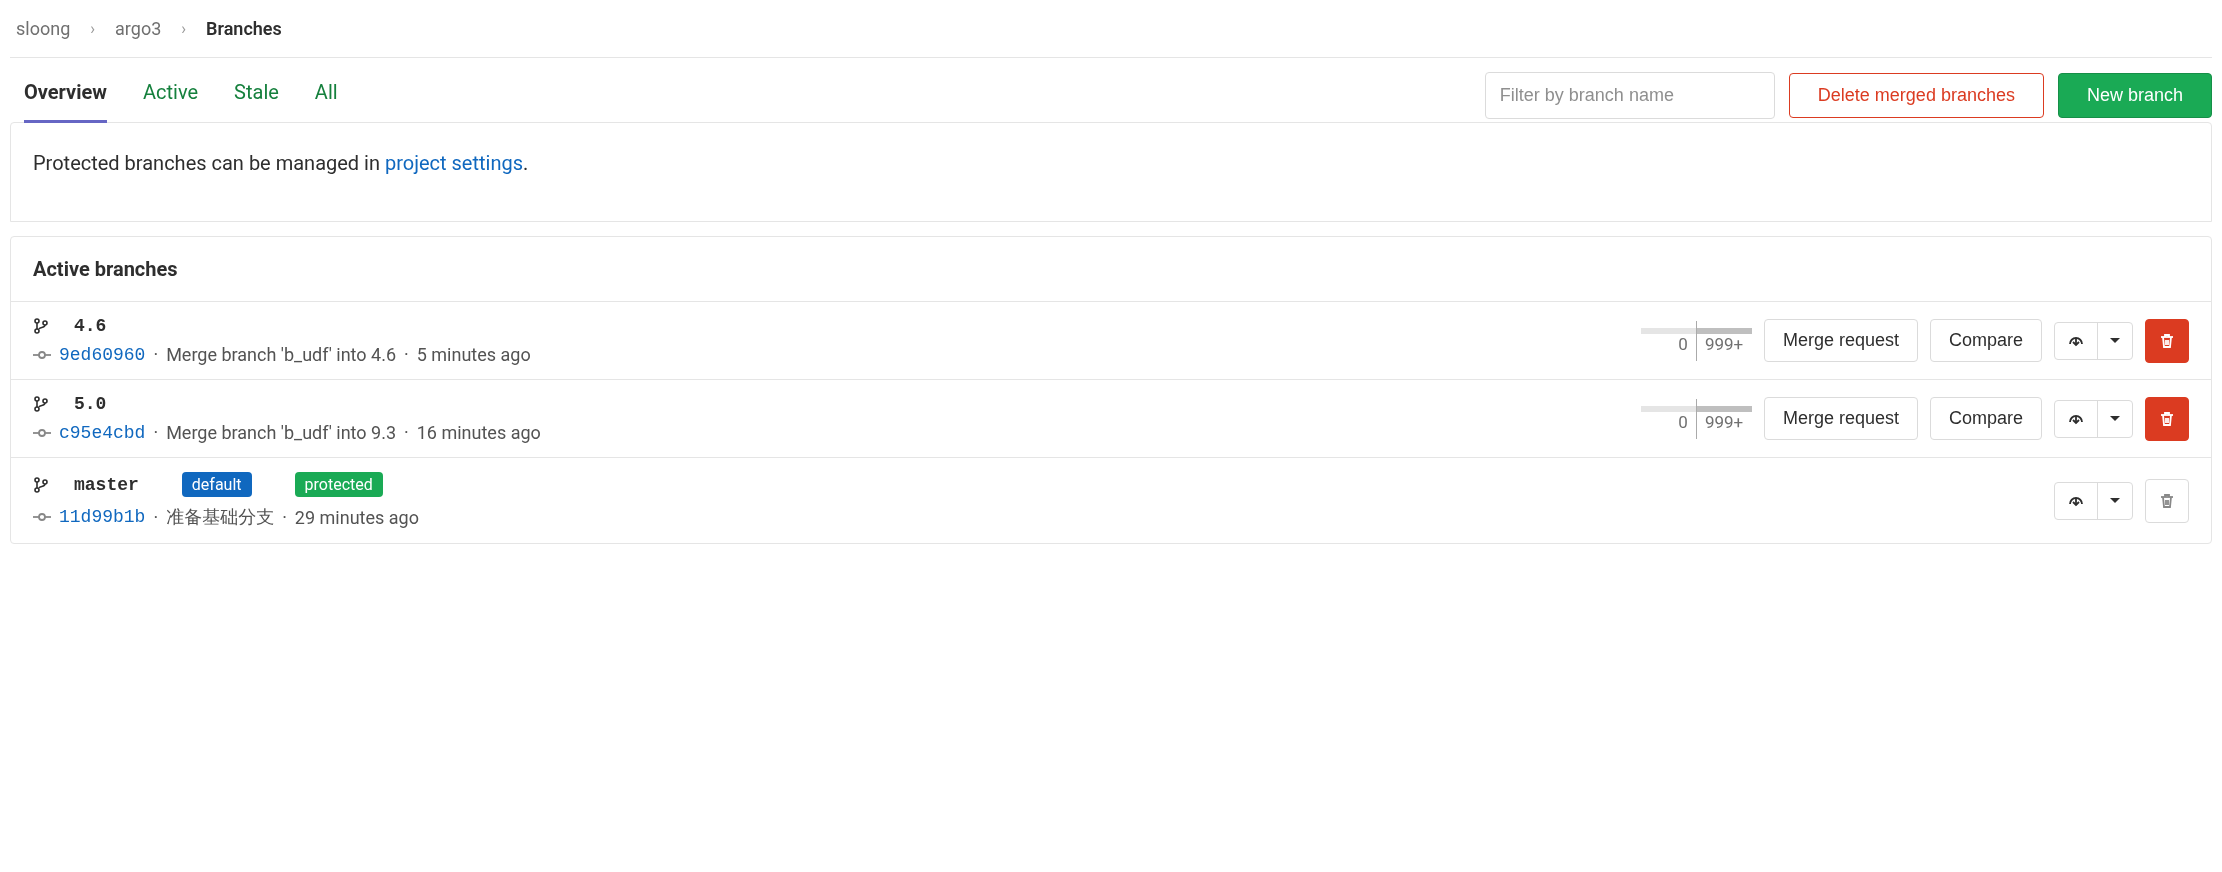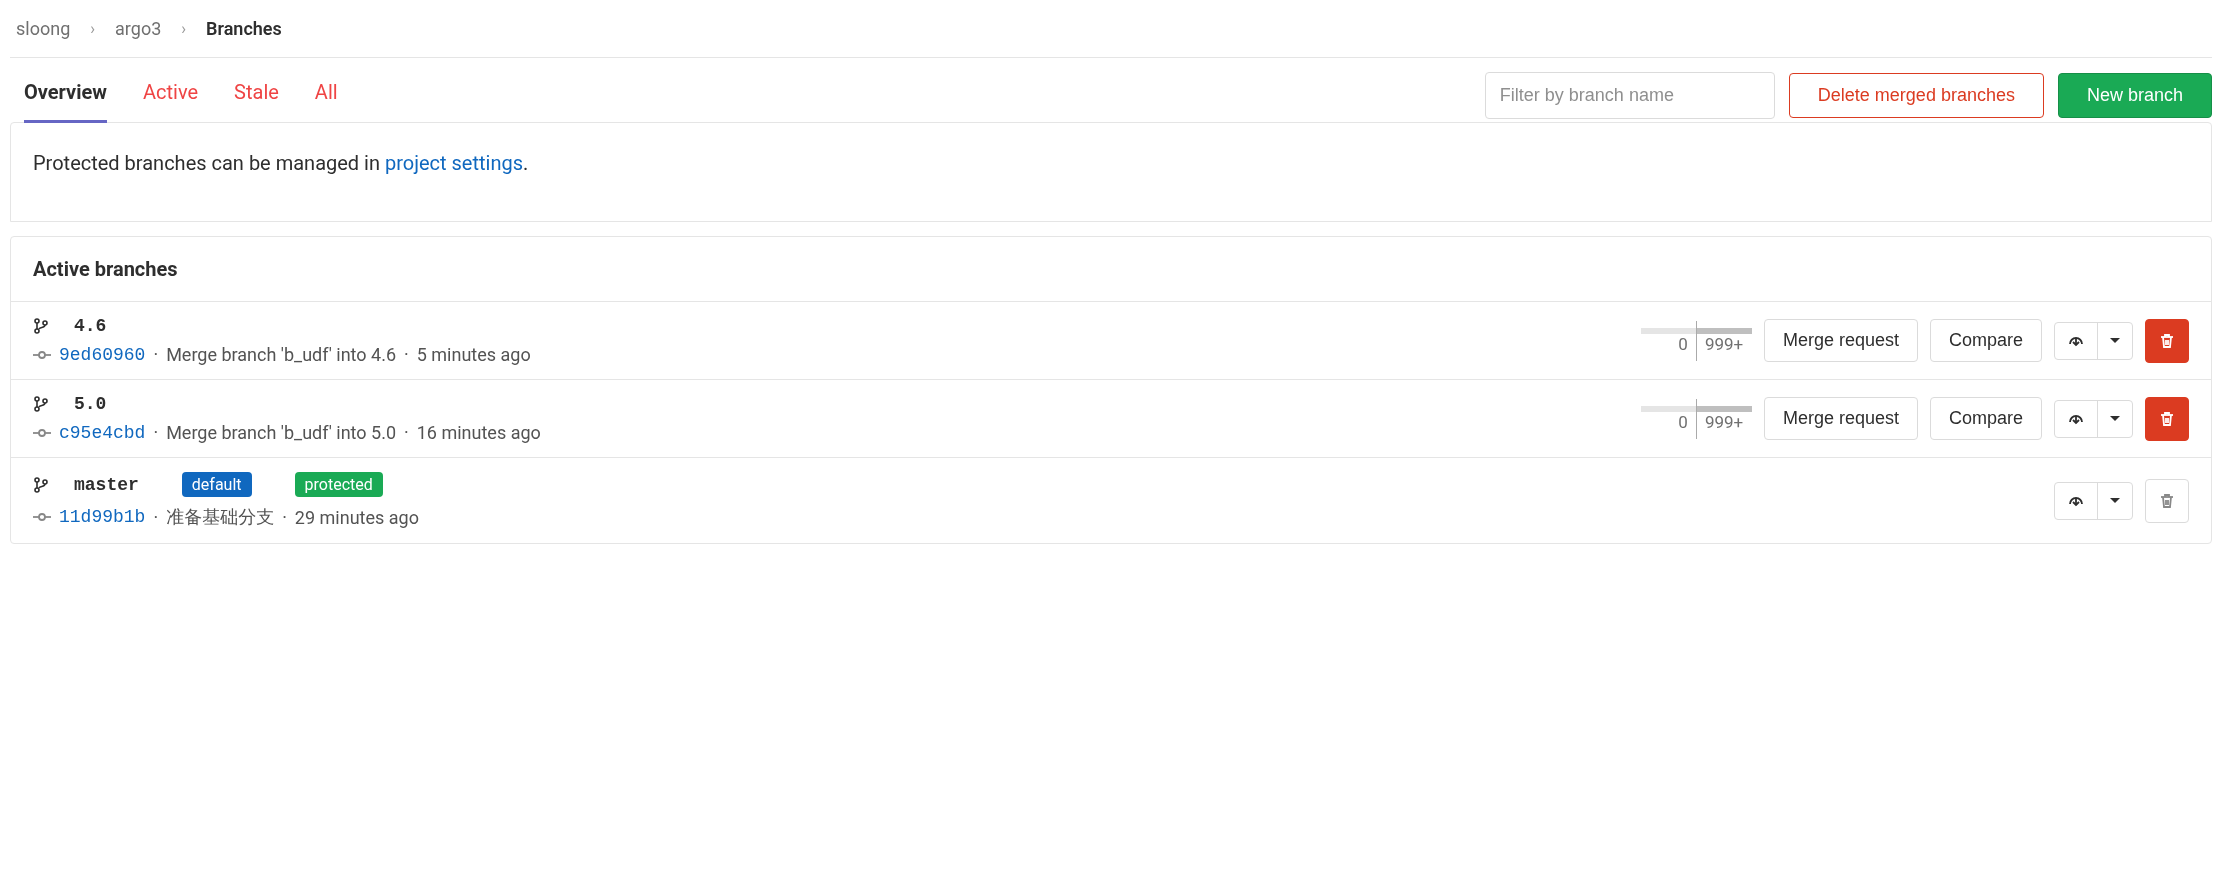--- a/index.html
+++ b/index.html
@@ -26,21 +26,21 @@
 
   .top-controls {
     display: flex;
     align-items: flex-start;
     justify-content: space-between;
     padding: 14px 0 0 0;
   }
   .tabs { display: flex; gap: 36px; padding-left: 14px;}
   .tab {
     font-size: 20px;
-    color: #ef4444;
+    color: #15803d;
     padding: 8px 0 16px 0;
     cursor: pointer;
     border-bottom: 3px solid transparent;
   }
   .tab.active {
     color: #2e2e2e;
     font-weight: 700;
     border-bottom-color: #6666c4;
   }
   .actions { display: flex; gap: 14px; align-items: center; }
@@ -320,21 +320,21 @@
           <div class="commit-line">
             <span>
               <svg width="18" height="18" viewBox="0 0 18 18" fill="none" stroke="#888" stroke-width="1.8">
                 <circle cx="9" cy="9" r="3"></circle>
                 <line x1="0" y1="9" x2="6" y2="9"></line>
                 <line x1="12" y1="9" x2="18" y2="9"></line>
               </svg>
             </span>
             <span class="sha">c95e4cbd</span>
             <span class="dot">·</span>
-            <span>Merge branch 'b_udf' into 5.0</span>
+            <span>Merge branch 'b_udf' into 9.3</span>
             <span class="dot">·</span>
             <span>16 minutes ago</span>
           </div>
         </div>
         <div class="branch-right">
           <div class="divergence">
             <div class="behind">
               <div class="div-bar"></div>
               <span class="div-num">0</span>
             </div>

